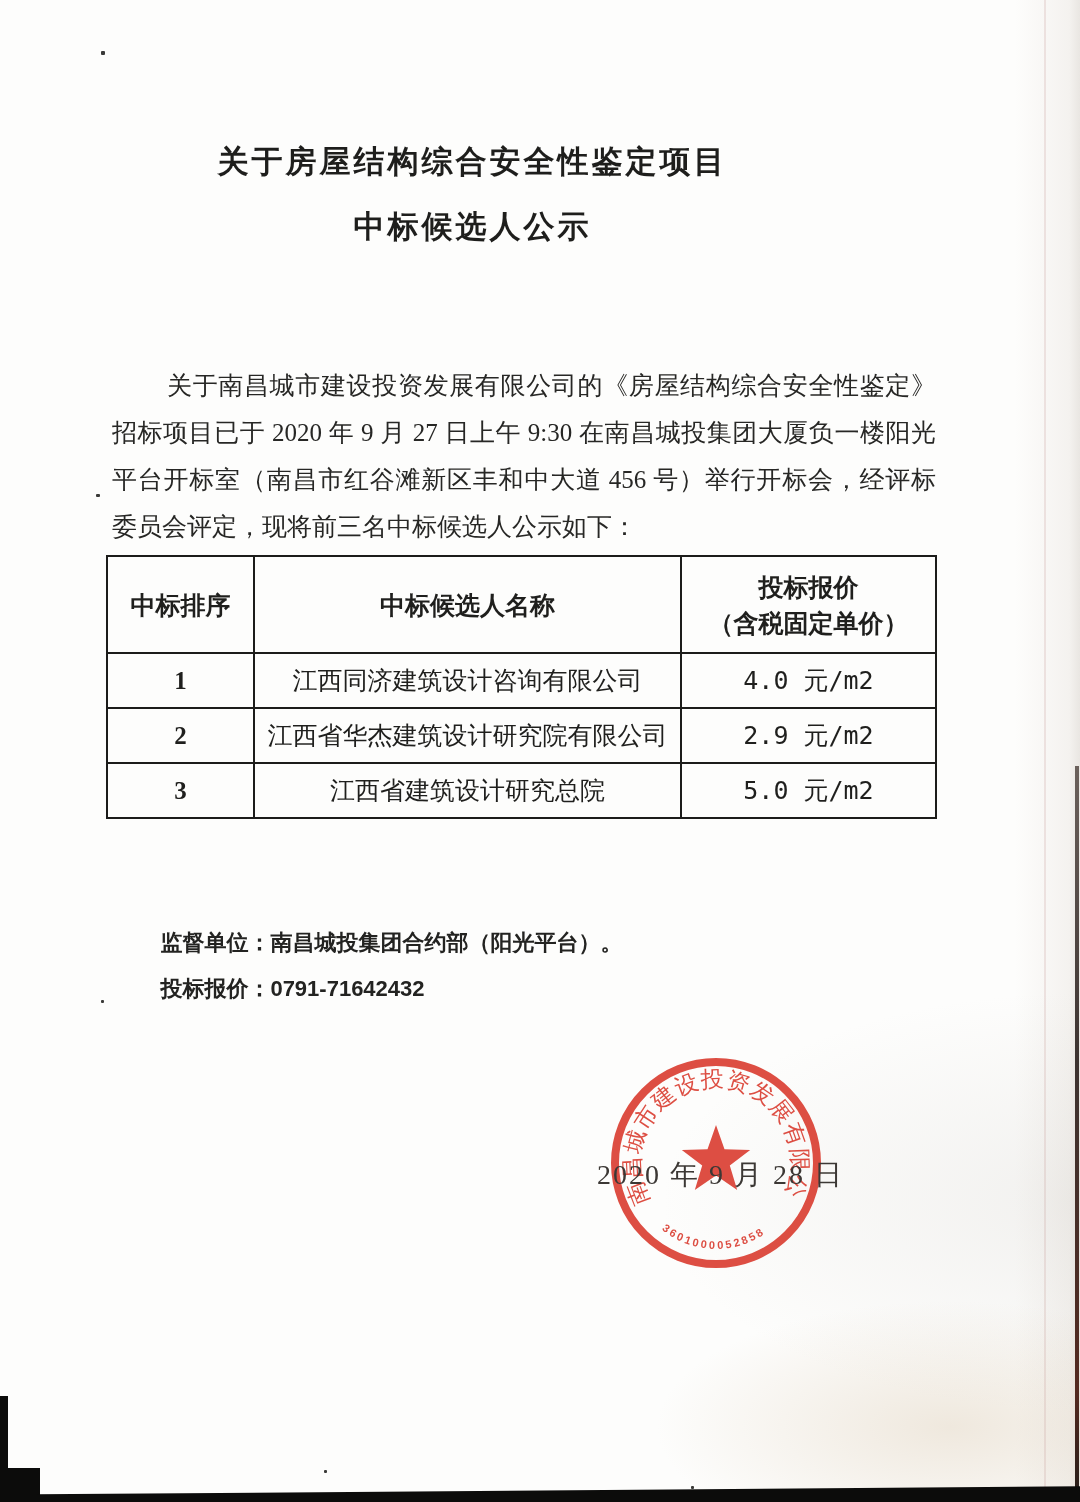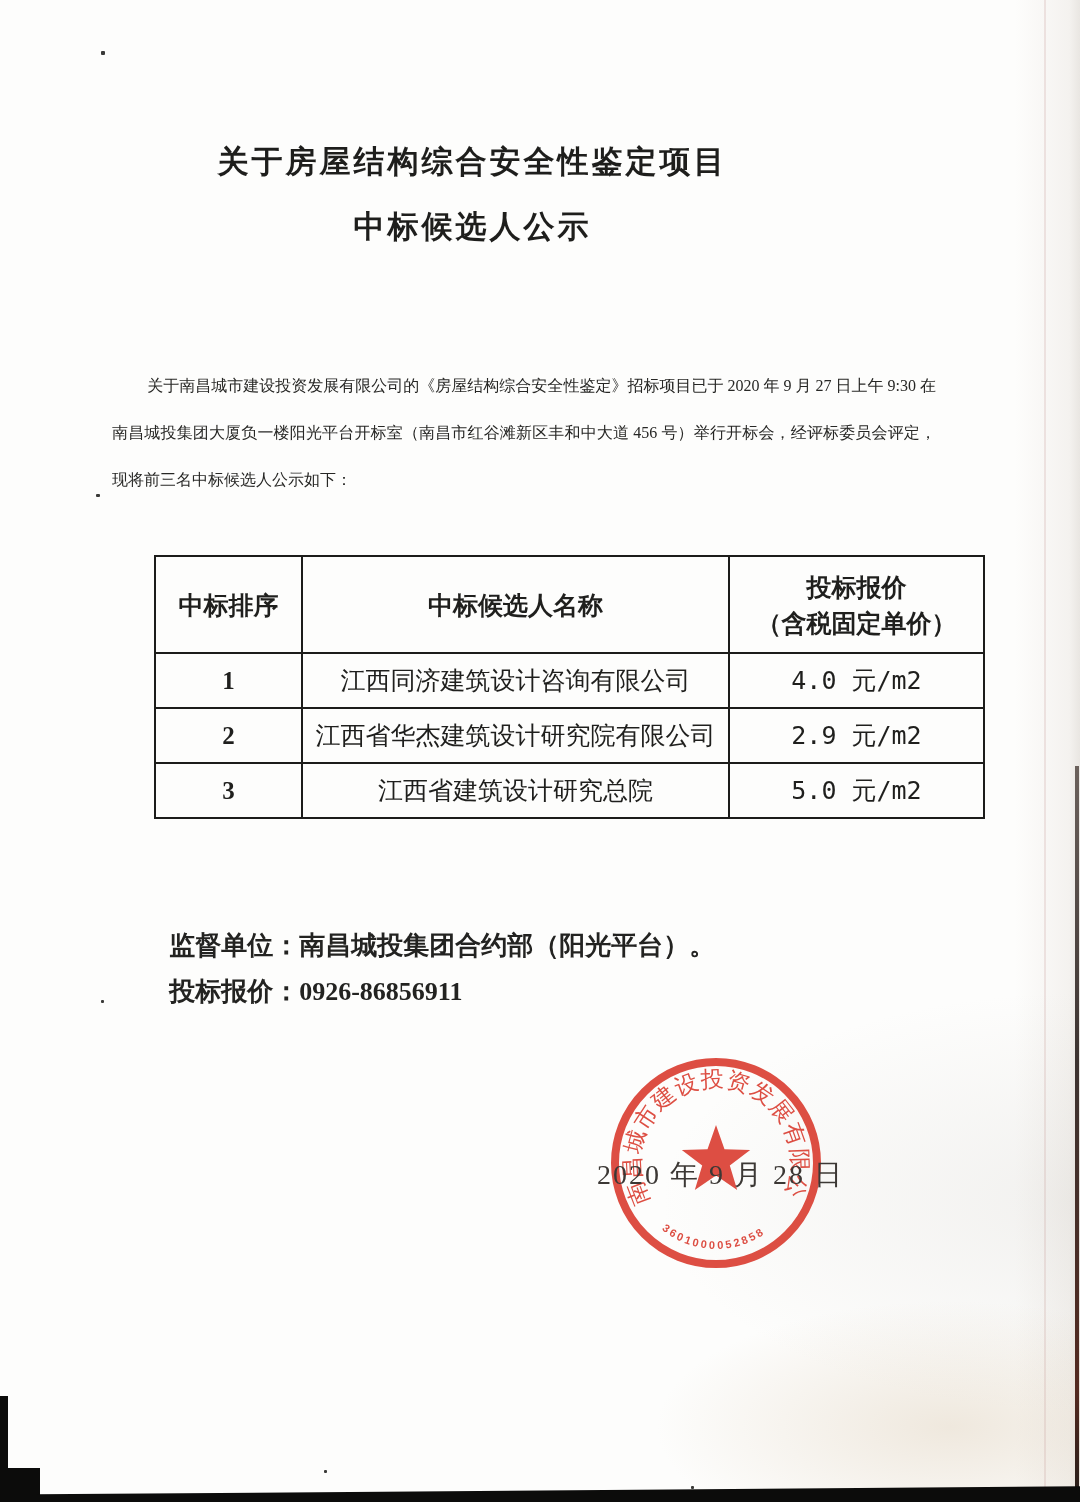--- a/index.html
+++ b/index.html
@@ -10,33 +10,33 @@
       radial-gradient(ellipse 600px 300px at 100% 80%, rgba(190,185,178,.18), rgba(190,185,178,0) 70%),
       linear-gradient(to right, #fdfdfc 94%, #f4f2ef 99%, #e9e6e2 100%),
       #fdfdfc;
     font-family:"Liberation Serif", serif;
     color:#2a2a28;
   }
   .title{position:absolute;left:60px;width:825px;text-align:center;
     font-family:"Liberation Sans", sans-serif;font-weight:bold;
     font-size:31px;letter-spacing:3px;color:#1e1e1c;}
   .t1{top:141px;} .t2{top:206px;}
-  .para{position:absolute;left:112px;width:824px;font-size:16px;line-height:47px;
+  .para{position:absolute;left:112px;width:824px;font-size:25px;line-height:47px;
     text-align:justify;text-indent:2.2em;color:#272725;}
   .p1{top:362px;} .p2{top:836px;}
   .doc-table{position:absolute;left:106px;top:555px;border-collapse:collapse;
-    table-layout:fixed;width:829px;color:#1f1f1d;margin-left:48px;}
+    table-layout:fixed;width:829px;color:#1f1f1d;}
   .doc-table td,.doc-table th{border:2px solid #1c1c1a;text-align:center;vertical-align:middle;padding:0;}
   .doc-table th{font-family:"Liberation Sans", sans-serif;font-size:25px;font-weight:bold;height:95px;line-height:36px;}
   .doc-table td{font-size:25px;height:53px;}
   .col-rank{width:147px;} .col-name{width:427px;} .col-price{width:255px;}
   .rank-cell{font-family:"Liberation Serif", serif;font-weight:bold;}
   .price-cell{font-family:"DejaVu Sans Mono", monospace;font-size:23px;}
-  .line{position:absolute;left:112px;width:824px;font-size:26px;
-    font-family:Liberation Serif, serif;font-weight:bold;color:#232321;
+  .line{position:absolute;left:112px;width:824px;font-size:22px;
+    font-family:Liberation Sans, sans-serif;font-weight:bold;color:#232321;
     padding-left:2.2em;box-sizing:border-box;}
   .l-sup{top:928px;} .l-tel{top:974px;}
   .seal{position:absolute;left:601px;top:1048px;opacity:.88;z-index:2;}
   .seal text{font-family:"Liberation Sans", sans-serif;}
   .date{position:absolute;left:597px;top:1156px;z-index:3;font-size:28px;
     letter-spacing:2px;color:#3c3835;}
   
   .speck{position:absolute;background:#3a3a38;border-radius:1px;z-index:4;}
   .crease{position:absolute;left:1044px;top:0;width:2px;height:1502px;
     background:rgba(205,170,165,.28);z-index:1;}
@@ -86,21 +86,21 @@
       <td class="rank-cell">3</td>
       <td>江西省建筑设计研究总院</td>
       <td class="price-cell">5.0 元/m2</td>
     </tr>
   </tbody>
     </table>
 
 
   <div class="line l-sup"><span>监督单位：</span><span>南昌城投集团合约部（阳光平台）。</span></div>
 
-  <div class="line l-tel"><span>投标报价：</span><span>0926-86856911</span></div>
+  <div class="line l-tel"><span>投标报价：</span><span>0791-71642432</span></div>
 
   <svg class="seal" width="230" height="230" viewBox="0 0 230 230">
     <circle cx="115" cy="115" r="101" fill="none" stroke="#d9372a" stroke-width="8"></circle>
     <path id="sealTopArc" d="M 49.2 153 A 76 76 0 1 1 180.8 153" fill="none"></path>
     <path id="sealBottomArc" d="M 57.5 178.9 A 86 86 0 0 0 172.5 178.9" fill="none"></path>
     <text font-size="23" fill="#d9372a" letter-spacing="1">
       <textPath href="#sealTopArc" xlink:href="#sealTopArc" startOffset="0">南昌城市建设投资发展有限公司</textPath>
     </text>
     <text font-size="11" fill="#d9372a" letter-spacing="2.5" font-weight="bold">
       <textPath href="#sealBottomArc" xlink:href="#sealBottomArc" startOffset="4">3601000052858</textPath>

